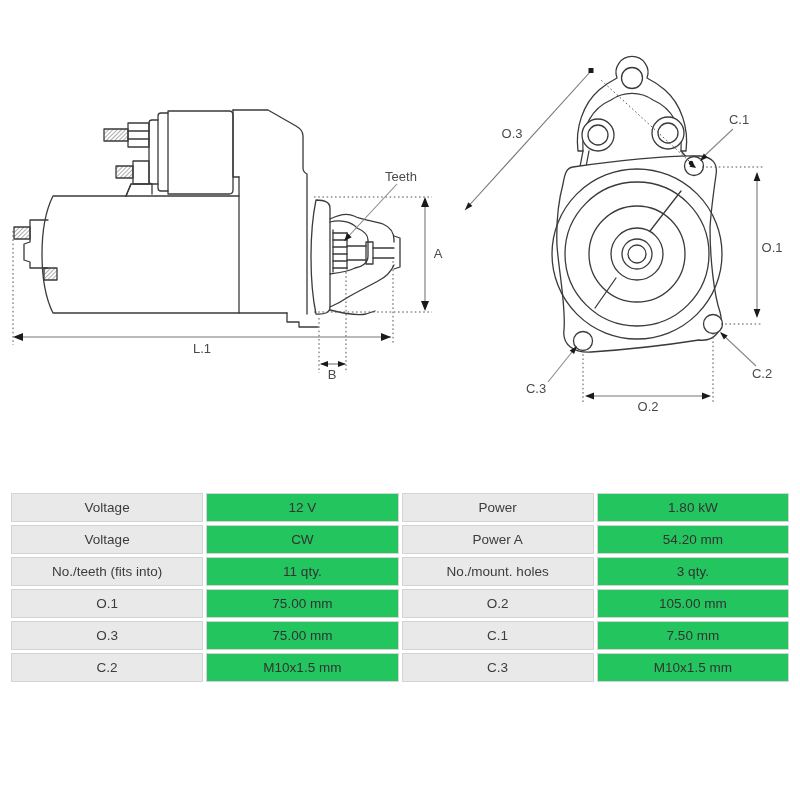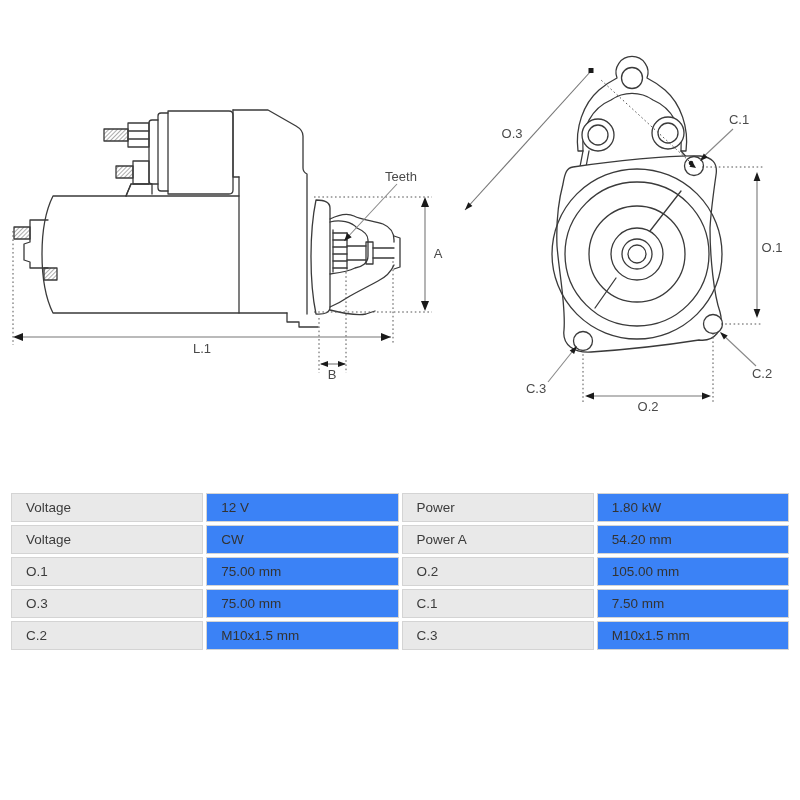--- a/index.html
+++ b/index.html
@@ -1,22 +1,22 @@
 <!DOCTYPE html>
 <html><head>
 <meta charset="utf-8">
 <style>
   html,body{margin:0;padding:0;background:#fff;}
   body{width:800px;height:800px;position:relative;font-family:"Liberation Sans",sans-serif;}
   .drawing-area{position:absolute;left:0;top:0;width:800px;height:490px;}
   svg text{font-family:"Liberation Sans",sans-serif;font-size:13px;fill:#4a4a4a;}
   .spec{position:absolute;left:8px;top:490px;width:784px;border-collapse:separate;border-spacing:3px;table-layout:fixed;}
-  .spec td{border:1px solid #d4d4d4;font-size:13.5px;color:#3c3c3c;text-align:left;vertical-align:middle;padding:3px 14px;line-height:19px;height:21px;}
+  .spec td{border:1px solid #d4d4d4;font-size:13.5px;color:#3c3c3c;text-align:center;vertical-align:middle;padding:3px 14px;line-height:19px;height:21px;}
   .spec td.lbl{background:#e9e9e9;}
-  .spec td.val{background:#3b82f6;color:#333333;}
+  .spec td.val{background:#22c55e;color:#333333;}
 </style>
 </head>
 <body>
 
 <div class="drawing-area">
 <svg viewBox="0 0 800 490" width="800" height="490">
   <defs>
     <pattern id="hatch" width="3" height="3" patternUnits="userSpaceOnUse" patternTransform="rotate(45)">
       <line x1="0" y1="0" x2="0" y2="3" stroke="#666" stroke-width="1.1"></line>
     </pattern>
@@ -205,20 +205,26 @@
       <td class="lbl">Power</td>
       <td class="val">1.80 kW</td>
     </tr>
     <tr>
       <td class="lbl">Voltage</td>
       <td class="val">CW</td>
       <td class="lbl">Power A</td>
       <td class="val">54.20 mm</td>
     </tr>
     <tr>
+      <td class="lbl">No./teeth (fits into)</td>
+      <td class="val">11 qty.</td>
+      <td class="lbl">No./mount. holes</td>
+      <td class="val">3 qty.</td>
+    </tr>
+    <tr>
       <td class="lbl">O.1</td>
       <td class="val">75.00 mm</td>
       <td class="lbl">O.2</td>
       <td class="val">105.00 mm</td>
     </tr>
     <tr>
       <td class="lbl">O.3</td>
       <td class="val">75.00 mm</td>
       <td class="lbl">C.1</td>
       <td class="val">7.50 mm</td>

